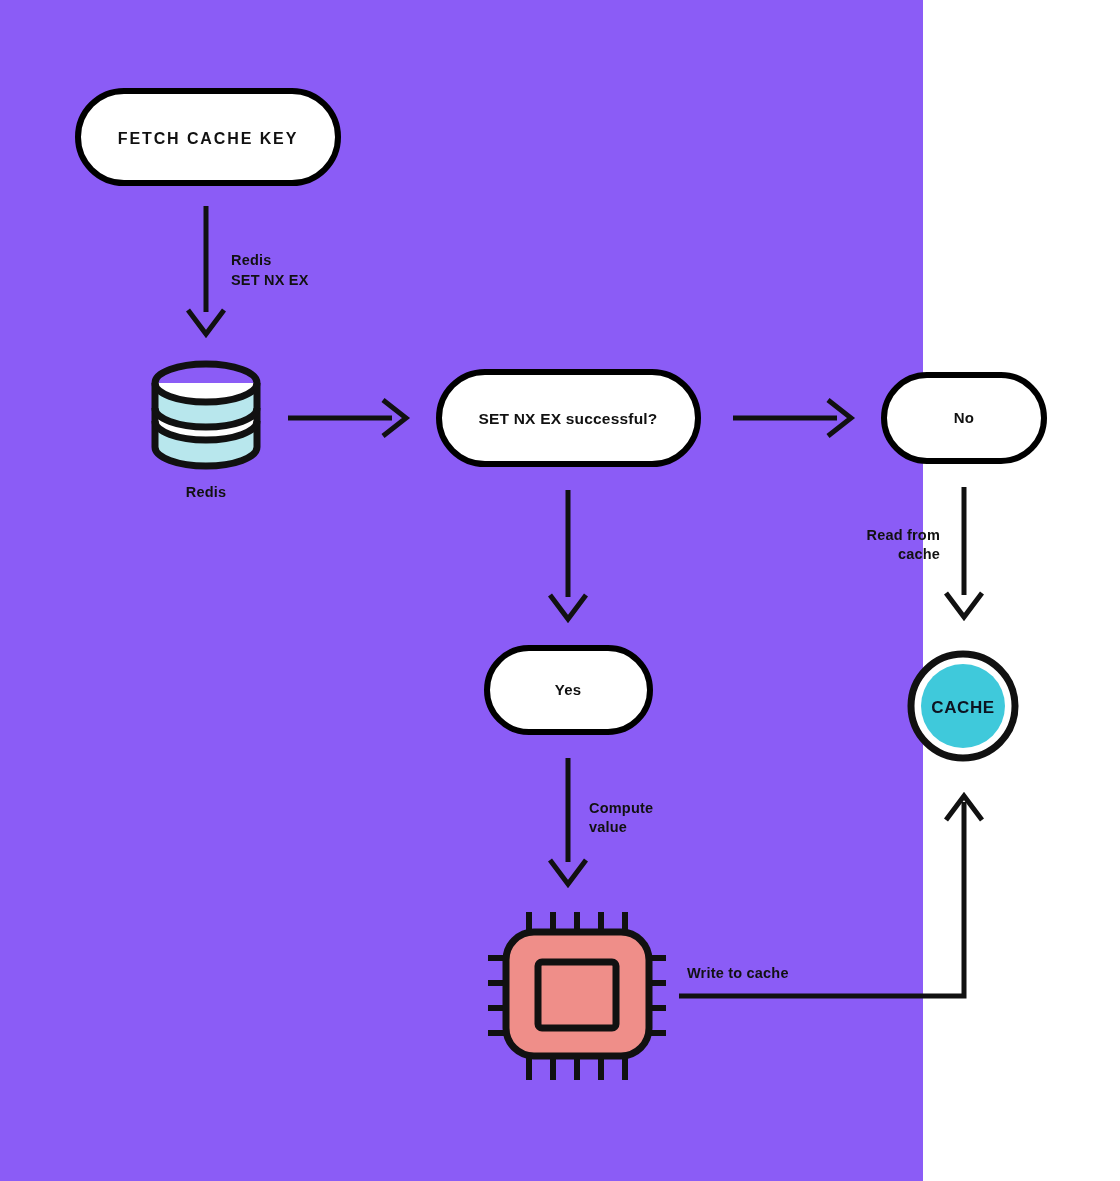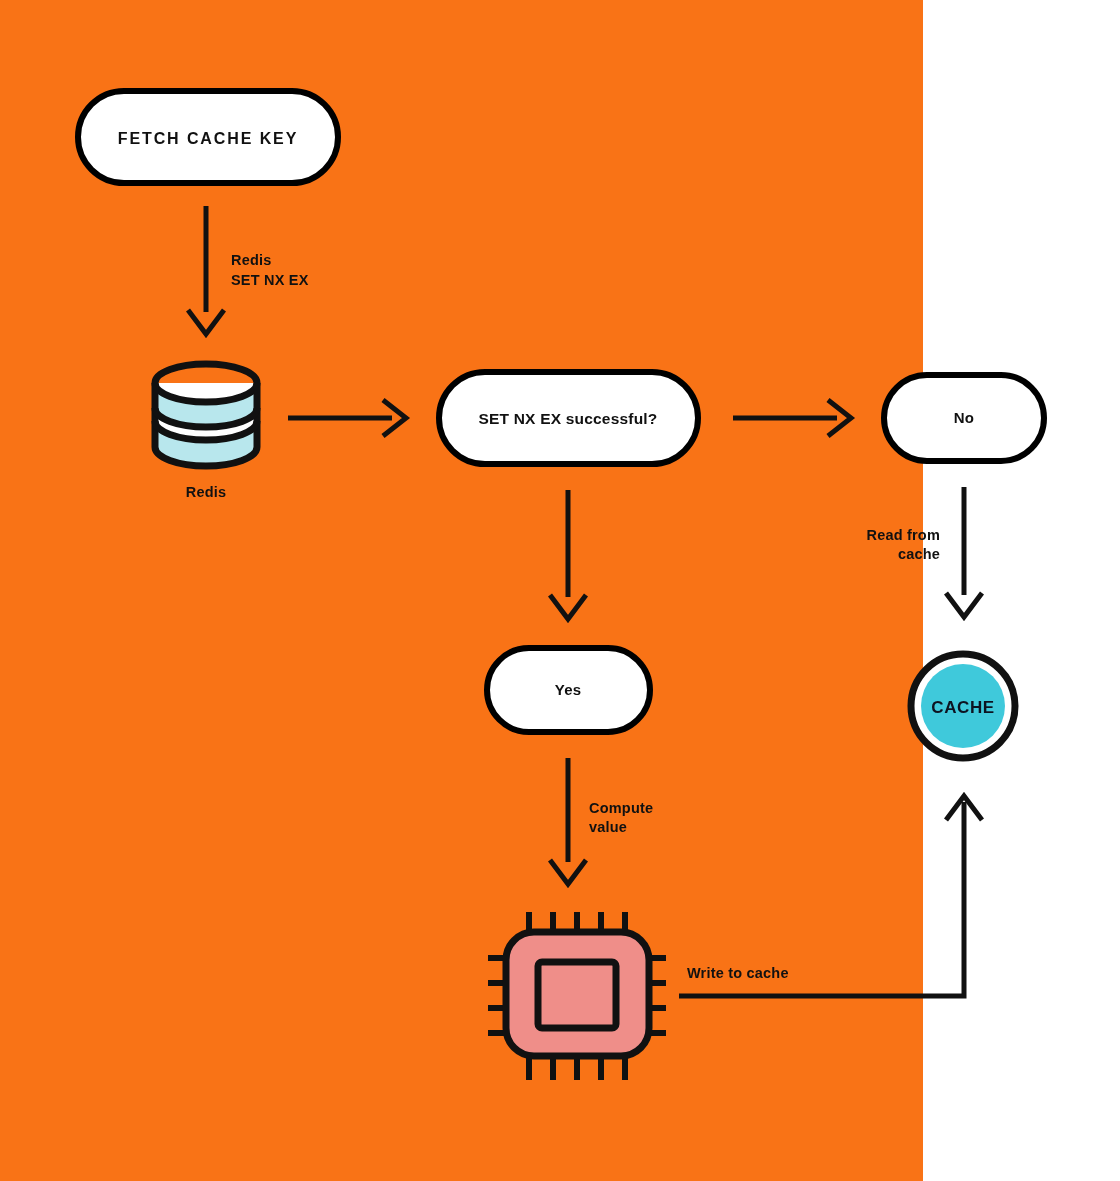--- a/index.html
+++ b/index.html
@@ -12,21 +12,21 @@
     font-family: "Liberation Sans", sans-serif;
     width: 1120px;
     height: 1181px;
     position: relative;
     overflow: hidden;
   }
   #diagram-root {
     position: relative;
     width: 923px;
     height: 1181px;
-    background: #f97316;
+    background: #8b5cf6;
   }
   svg#flow-svg {
     position: absolute;
     left: 0;
     top: 0;
     width: 1120px;
     height: 1181px;
     display: block;
   }
   

